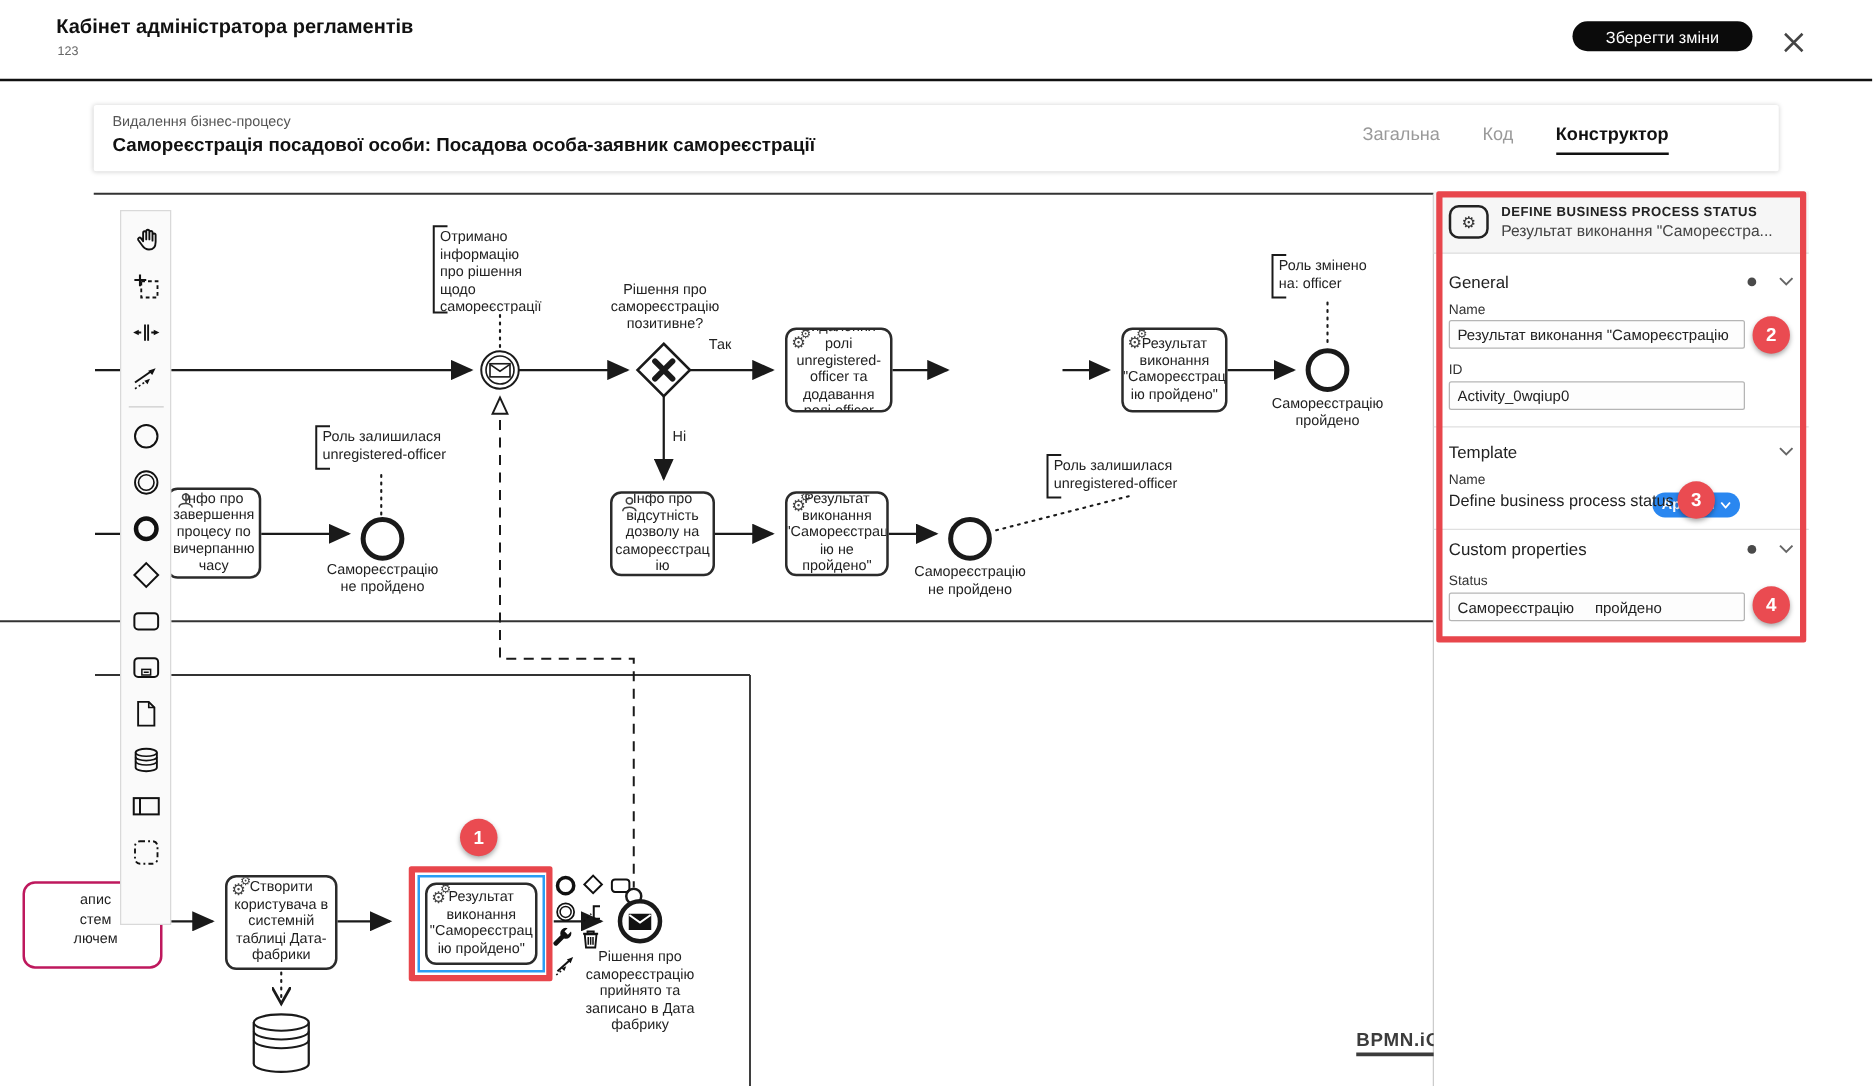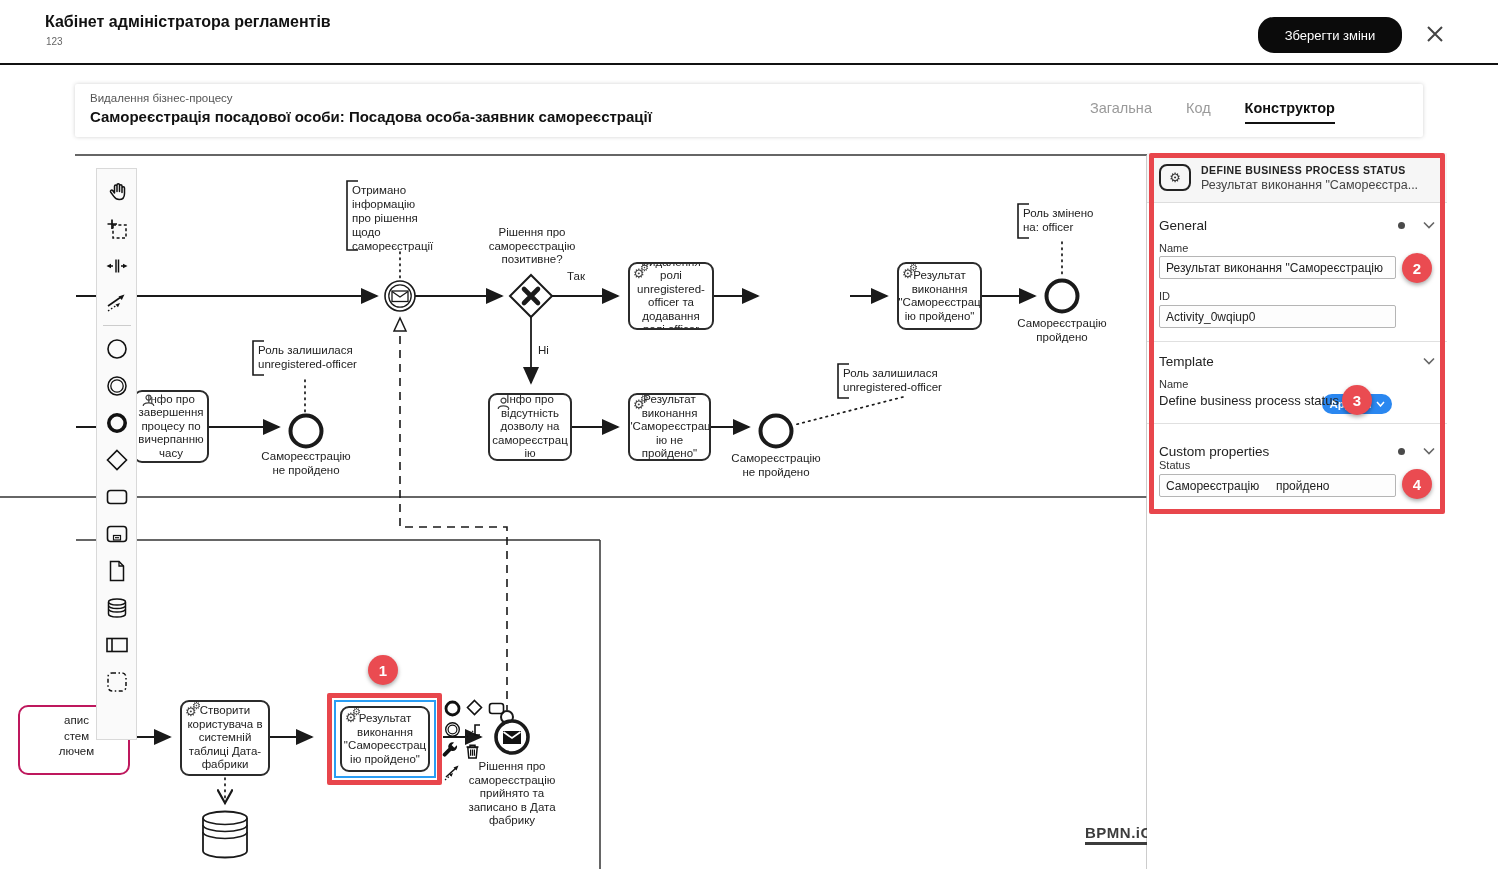--- a/index.html
+++ b/index.html
@@ -6,21 +6,21 @@
   html,body { background:#fff; }
   .screen {
     position:relative; width:1498px; height:869px; overflow:hidden;
     background:#fff; font-family:Liberation Sans, sans-serif; color:#1a1a1a;
   }
   .abs { position:absolute; }
 
   
   .app-title { left:45px; top:13px; font-size:16px; font-weight:bold; color:#111; }
   .app-sub   { left:46px; top:36px; font-size:10px; color:#666; }
-  .save-btn  { left:1258px; top:17px; width:144px; height:36px; background:#0b0b0b; color:#fff;
+  .save-btn  { left:1258px; top:17px; width:144px; height:24px; background:#0b0b0b; color:#fff;
                border:none; border-radius:16px; font-size:13px; font-family:inherit; cursor:pointer; }
   .close-x   { left:1424px; top:23px; width:22px; height:22px; cursor:pointer; }
   .top-divider { left:0; top:63px; width:1498px; height:2px; background:#111; }
 
   
   .subcard { left:75px; top:84px; width:1348px; height:53px; background:#fff;
              box-shadow:0 0 4px rgba(0,0,0,.18); border-radius:2px; }
   .crumb { left:90px; top:92px; font-size:11.5px; color:#555; }
   .bp-title { left:90px; top:108px; font-size:15px; font-weight:bold; color:#111; }
   .tabs { left:1090px; top:100px; display:flex; gap:34px; font-size:14.5px; }
@@ -434,21 +434,21 @@
       <span>Applied</span>
       <svg width="9" height="6" viewBox="0 0 9 6">
           <path d="M1,1 L4.5,5 L8,1" fill="none" stroke="#fff" stroke-width="1.5"></path>
         </svg>
     </div>
     <div class="pp-label" style="top:225px;">Name</div>
     <div class="pp-value" style="top:240px;">Define business process status</div>
 
     <div class="pp-divider" style="top:270px;"></div>
 
-    <div class="pp-row" style="top:286px; height:24px;">
+    <div class="pp-row" style="top:274px; height:24px;">
       <div class="pp-section">Custom properties</div>
       <div class="pp-dot"></div>
       <svg class="pp-chevron" viewBox="0 0 12 8">
           <path d="M1,1.5 L6,6.5 L11,1.5" fill="none" stroke="#666" stroke-width="1.6"></path>
         </svg>
     </div>
     <div class="pp-label" style="top:306px;">Status</div>
     <input class="pp-input" style="top: 321px;" value="Самореєстрацію     пройдено">
   </div>
 

